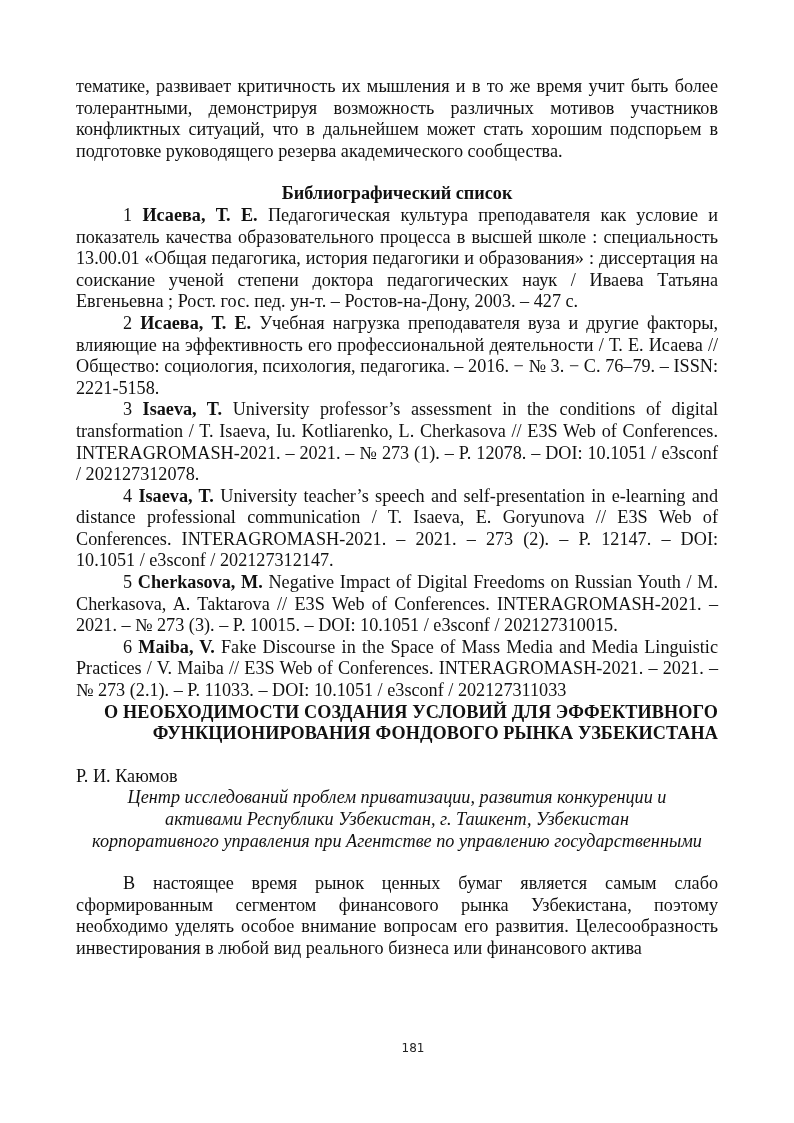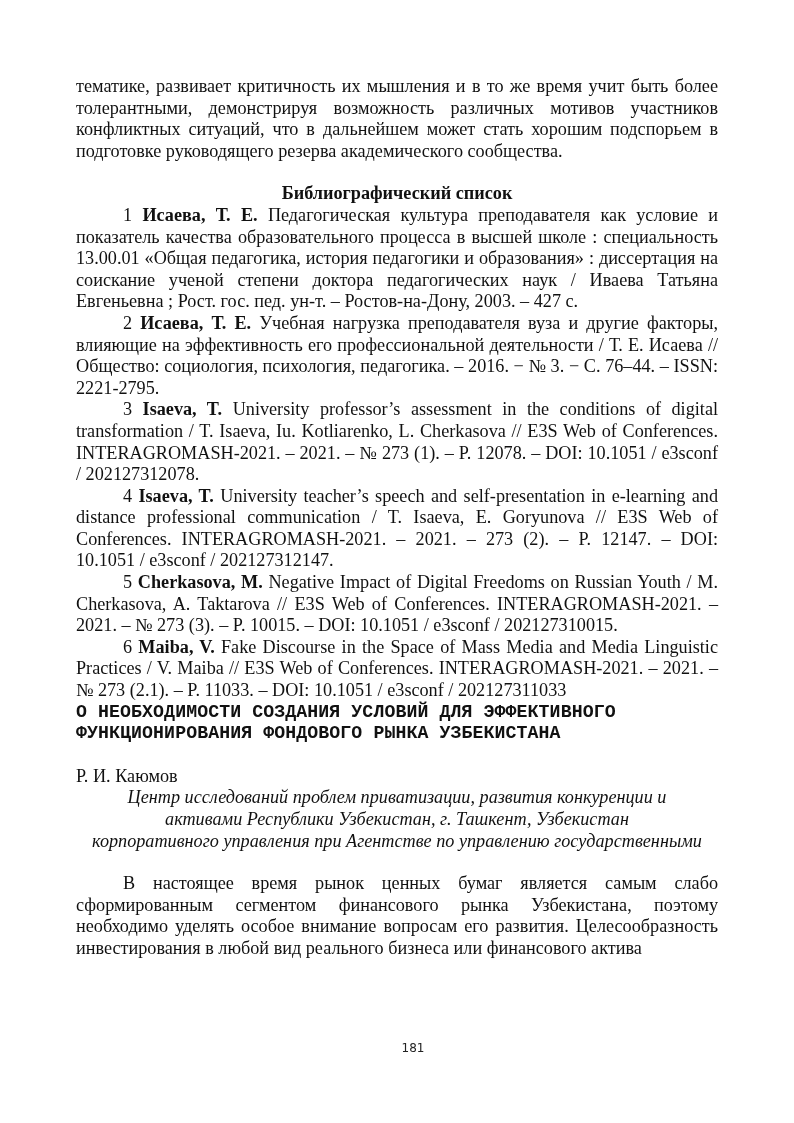--- a/index.html
+++ b/index.html
@@ -5,38 +5,38 @@
   html, body { margin: 0; padding: 0; background: #ffffff; }
   body { width: 794px; height: 1123px; position: relative; overflow: hidden;
          font-family: "Liberation Serif", serif; color: #111; }
   .page { position: absolute; left: 76px; top: 76px; width: 642px; font-size: 18.2px; line-height: 21.6px; }
   .p { text-align: justify; text-align-last: left; margin: 0; }
   .indent { text-indent: 47px; }
   .biblio-title { margin-top: 21px; font-weight: bold; text-align: center; }
   .ref { margin: 0; text-align: justify; text-align-last: left; text-indent: 47px; }
   .ref b { font-weight: bold; margin-top: 16px; }
   .udk { margin-top: 43px; }
-  .article-title { font-weight: bold; text-align: left; font-size: 18.2px; line-height: 21.6px; letter-spacing: 0.1px; font-family: Liberation Mono, monospace; }
+  .article-title { font-weight: bold; text-align: right; font-size: 18.2px; line-height: 21.6px; letter-spacing: 0.1px; }
   .author { margin-top: 21px; text-align: left; }
   .affil { text-align: center; font-style: italic; }
   .body-text { margin-top: 21px; }
   .page-number { position: absolute; top: 1041px; left: 16px; width: 794px; text-align: center;
                  font-family: "DejaVu Sans", sans-serif; font-size: 12px; color: #222; }
 </style>
 </head>
 <body>
 
 <div class="page">
   <p class="p">тематике, развивает критичность их мышления и в то же время учит быть более толерантными, демонстрируя возможность различных мотивов участников конфликтных ситуаций, что в дальнейшем может стать хорошим подспорьем в подготовке руководящего резерва академического сообщества.</p>
 
   <div class="biblio-title">Библиографический список</div>
 
   <div>
     <p class="ref"><span>1</span> <b>Исаева, Т. Е.</b> <span>Педагогическая культура преподавателя как условие и показатель качества образовательного процесса в высшей школе : специальность 13.00.01 «Общая педагогика, история педагогики и образования» : диссертация на соискание ученой степени доктора педагогических наук / Иваева Татьяна Евгеньевна ; Рост. гос. пед. ун-т. – Ростов-на-Дону, 2003. – 427 с.</span></p>
-    <p class="ref"><span>2</span> <b>Исаева, Т. Е.</b> <span>Учебная нагрузка преподавателя вуза и другие факторы, влияющие на эффективность его профессиональной деятельности / Т. Е. Исаева // Общество: социология, психология, педагогика. – 2016. − № 3. − С. 76–44. – ISSN: 2221-2795.</span></p>
+    <p class="ref"><span>2</span> <b>Исаева, Т. Е.</b> <span>Учебная нагрузка преподавателя вуза и другие факторы, влияющие на эффективность его профессиональной деятельности / Т. Е. Исаева // Общество: социология, психология, педагогика. – 2016. − № 3. − С. 76–79. – ISSN: 2221-5158.</span></p>
     <p class="ref"><span>3</span> <b>Isaeva, T.</b> <span>University professor’s assessment in the conditions of digital transformation / T. Isaeva, Iu. Kotliarenko, L. Cherkasova // E3S Web of Conferences. INTERAGROMASH-2021. – 2021. – № 273 (1). – P. 12078. – DOI: 10.1051 / e3sconf / 202127312078.</span></p>
     <p class="ref"><span>4</span> <b>Isaeva, T.</b> <span>University teacher’s speech and self-presentation in e-learning and distance professional communication / T. Isaeva, E. Goryunova // E3S Web of Conferences. INTERAGROMASH-2021. – 2021. – 273 (2). – P. 12147. – DOI: 10.1051 / e3sconf / 202127312147.</span></p>
     <p class="ref"><span>5</span> <b>Cherkasova, M.</b> <span>Negative Impact of Digital Freedoms on Russian Youth / M. Cherkasova, A. Taktarova // E3S Web of Conferences. INTERAGROMASH-2021. – 2021. – № 273 (3). – P. 10015. – DOI: 10.1051 / e3sconf / 202127310015.</span></p>
     <p class="ref"><span>6</span> <b>Maiba, V.</b> <span>Fake Discourse in the Space of Mass Media and Media Linguistic Practices / V. Maiba // E3S Web of Conferences. INTERAGROMASH-2021. – 2021. – № 273 (2.1). – P. 11033. – DOI: 10.1051 / e3sconf / 202127311033</span></p>
   </div>
 
   <div class="article-title">
     <div>О НЕОБХОДИМОСТИ СОЗДАНИЯ УСЛОВИЙ ДЛЯ ЭФФЕКТИВНОГО</div>
     <div>ФУНКЦИОНИРОВАНИЯ ФОНДОВОГО РЫНКА УЗБЕКИСТАНА</div>
   </div>

